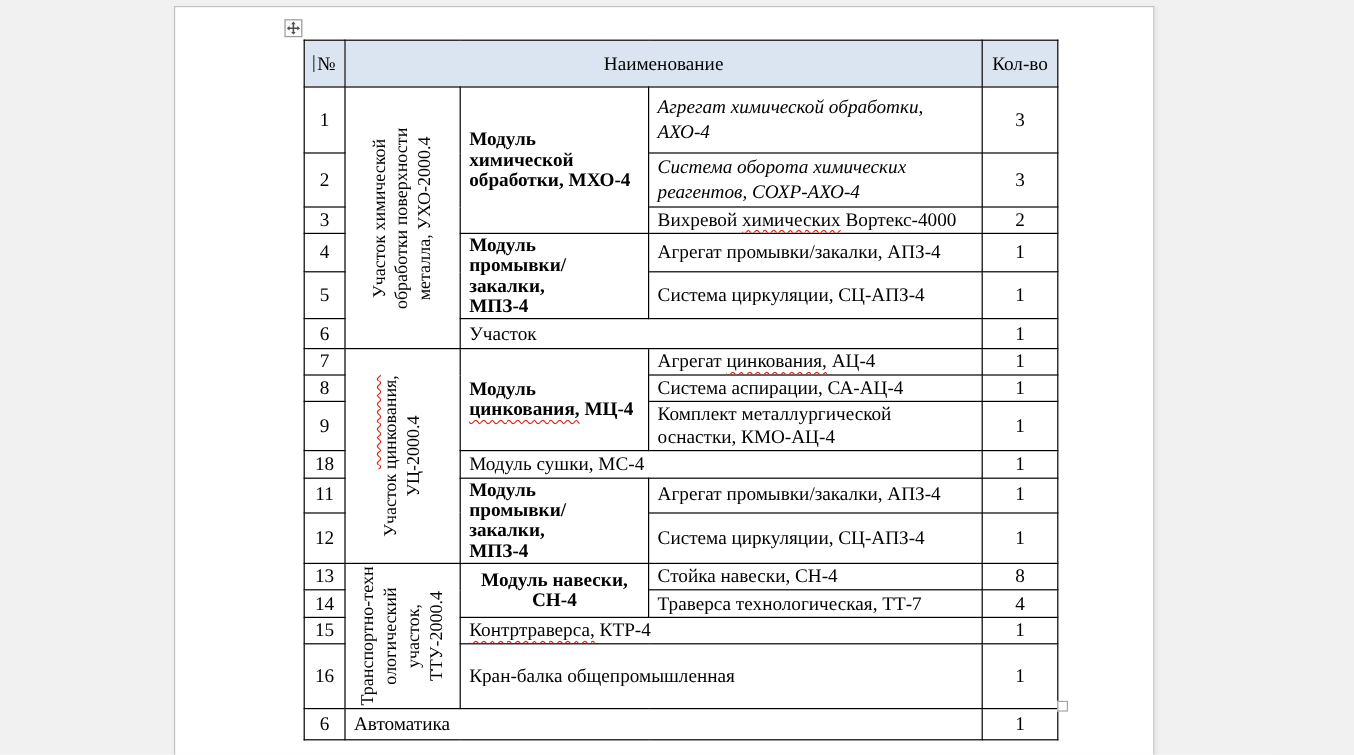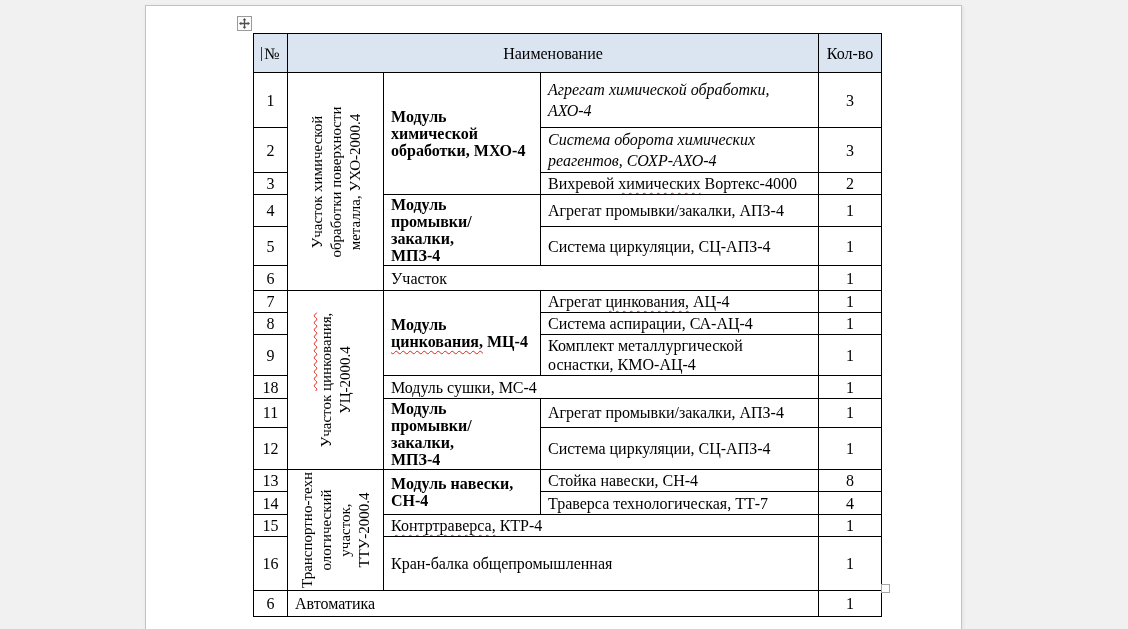--- a/index.html
+++ b/index.html
@@ -51,21 +51,21 @@
     vertical-align:middle;
     overflow:hidden;
   }
   .doc-table tr.hdr td{
     background:var(--header-bg);
     text-align:center;
     padding:1px 2px;
   }
   td.c-num,td.c-qty{text-align:center;padding:1px 2px;}
   td.module{font-weight:bold;line-height:17px;}
-  td.module.centered{}
+  td.module.centered{text-align:center;}
   .lh21{line-height:21px;font-style:italic;}
   td.vcell{padding:0;position:relative;}
   .vtext{
     position:absolute;top:50%;left:50%;
     transform:translate(-50%,-50%) rotate(-90deg);
     white-space:nowrap;text-align:center;
     font-size:15px;line-height:19px;
   }
   .sq{
     text-decoration-line:underline;

